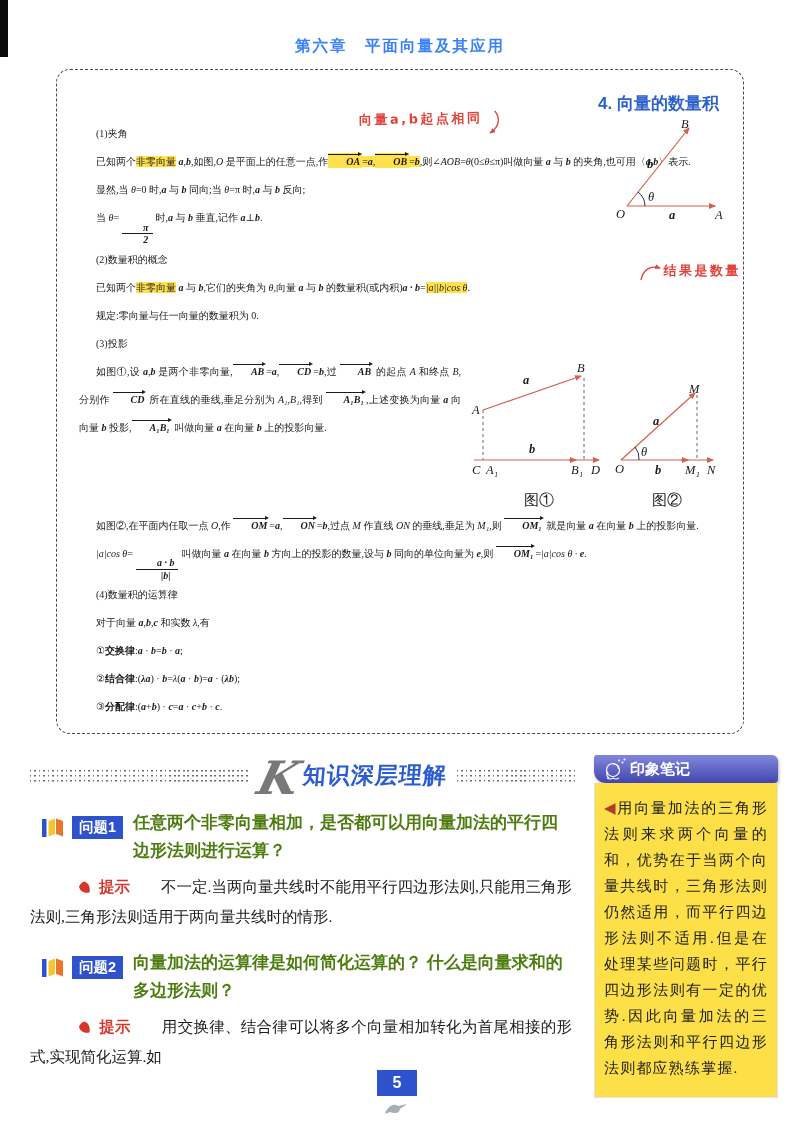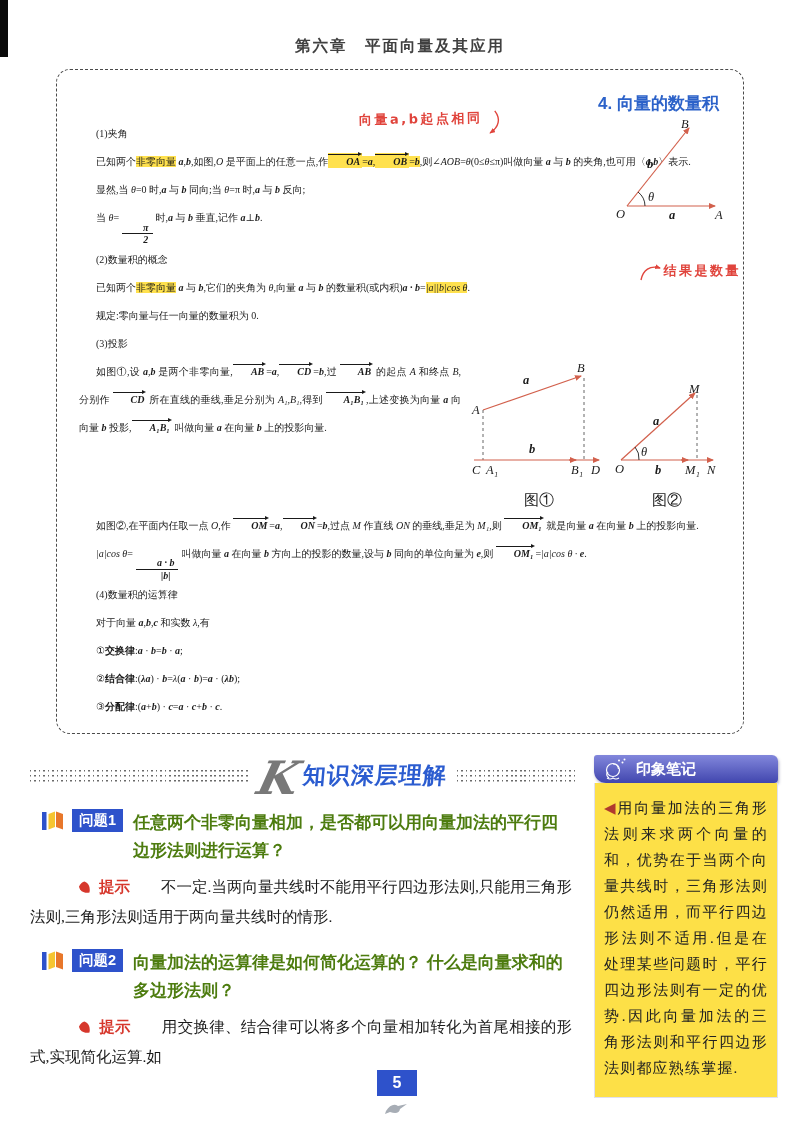--- a/index.html
+++ b/index.html
@@ -1,20 +1,20 @@
 <!DOCTYPE html>
 <html><head>
 <meta charset="utf-8">
 <style>
   html,body{margin:0;padding:0;background:#fff;}
   .page{position:relative;width:800px;height:1130px;background:#ffffff;overflow:hidden;
         font-family:"Liberation Serif","DejaVu Serif",serif;color:#1a1a1a;}
   .edge-strip{position:absolute;left:0;top:0;width:8px;height:57px;background:#0a0a0a;}
   .chapter{padding-top:36px;text-align:center;font-family:"Liberation Sans","DejaVu Sans",sans-serif;
-           font-weight:bold;font-size:15.5px;color:#404040;letter-spacing:2px;}
+           font-weight:bold;font-size:15.5px;color:#3b82f6;letter-spacing:2px;}
   
   .bx{position:relative;margin:12px auto 0;width:688px;box-sizing:border-box;
       border:1.6px dashed #4a4a4a;border-radius:14px;padding:12px 24px 12px 22px;}
   .bx-title{font-family:"Liberation Sans","DejaVu Sans",sans-serif;font-weight:bold;
             font-size:17px;color:#2c62c9;margin:10px 0 5px 12px;text-align:right;}
   .bx p{margin:0;font-size:10px;line-height:28px;text-align:justify;}
   .ind{text-indent:1.7em;}
   .mi{font-style:italic;}
   .mbi{font-style:italic;font-weight:bold;}
   .hei{font-family:"Liberation Sans","DejaVu Sans",sans-serif;font-weight:bold;}
@@ -50,33 +50,33 @@
       repeating-linear-gradient(90deg,#6a6a6a 0 1.5px,transparent 1.5px 4.5px);
       background-size:100% 1.5px;background-position:0 1px,0 6px,0 11px;background-repeat:no-repeat;}
   .dots3.right{flex:0 0 118px;}
   .klogo{font-family:"DejaVu Serif",serif;font-style:italic;font-weight:bold;font-size:46px;
          color:#787878;line-height:0.7;display:inline-block;transform:skewX(-14deg);margin:0 0 -6px 10px;}
   .band-title{font-family:"Liberation Sans","DejaVu Sans",sans-serif;font-weight:bold;color:#2b5cd0;
          font-size:23px;letter-spacing:1px;transform:skewX(-5deg);margin:0 10px 0 4px;}
   
   .qa{margin:0 228px 0 30px;}
   .qrow{display:flex;align-items:flex-start;margin-top:18px;}
-  .qicons{display:flex;align-items:center;gap:6px;flex:0 0 auto;margin:0 10px 0 12px;}
+  .qicons{display:flex;align-items:center;gap:6px;flex:0 0 auto;margin:7px 10px 0 12px;}
   .qbadge{background:#2e52cb;color:#fff;font-family:"Liberation Sans","DejaVu Sans",sans-serif;
           font-weight:bold;font-size:14.5px;padding:2px 7px;}
   .qtext{font-family:"Liberation Sans","DejaVu Sans",sans-serif;font-weight:bold;
          font-size:17px;line-height:28px;color:#4d7c0f;}
   .hint{margin:8px 0 0;font-size:15.5px;line-height:28px;text-indent:24px;text-align:justify;}
   .hint-label{color:#d6372c;font-family:"Liberation Sans","DejaVu Sans",sans-serif;
               font-weight:bold;margin:0 31px 0 8px;}
   .nib{display:inline-block;vertical-align:-2px;}
   
   .sidebar{position:absolute;left:594px;top:755px;width:184px;}
   .sb-head{height:28px;background:linear-gradient(180deg,#8287dc,#4146ae);
-           border-radius:3px 6px 4px 12px;display:flex;align-items:center;gap:8px;
+           border-radius:3px 6px 4px 12px;display:flex;align-items:center;gap:2px;
            color:#fff;font-family:"Liberation Sans","DejaVu Sans",sans-serif;font-weight:bold;
            font-size:15px;padding:0 8px;box-shadow:1px 2px 3px rgba(40,40,90,.35);}
   .sb-body{background:#fde047;border:1px solid #e0e0ef;border-top:none;padding:12px 9px 16px;
            font-size:15px;line-height:26px;letter-spacing:1.2px;text-align:justify;color:#222;}
   .sb-marker{color:#b03a2e;}
   
   .pnum{position:absolute;left:377px;top:1070px;width:40px;height:26px;background:#2e52cb;
         color:#fff;font-family:"Liberation Sans","DejaVu Sans",sans-serif;font-weight:bold;
         font-size:16px;line-height:26px;text-align:center;}
   .bird{position:absolute;left:383px;top:1099px;}

